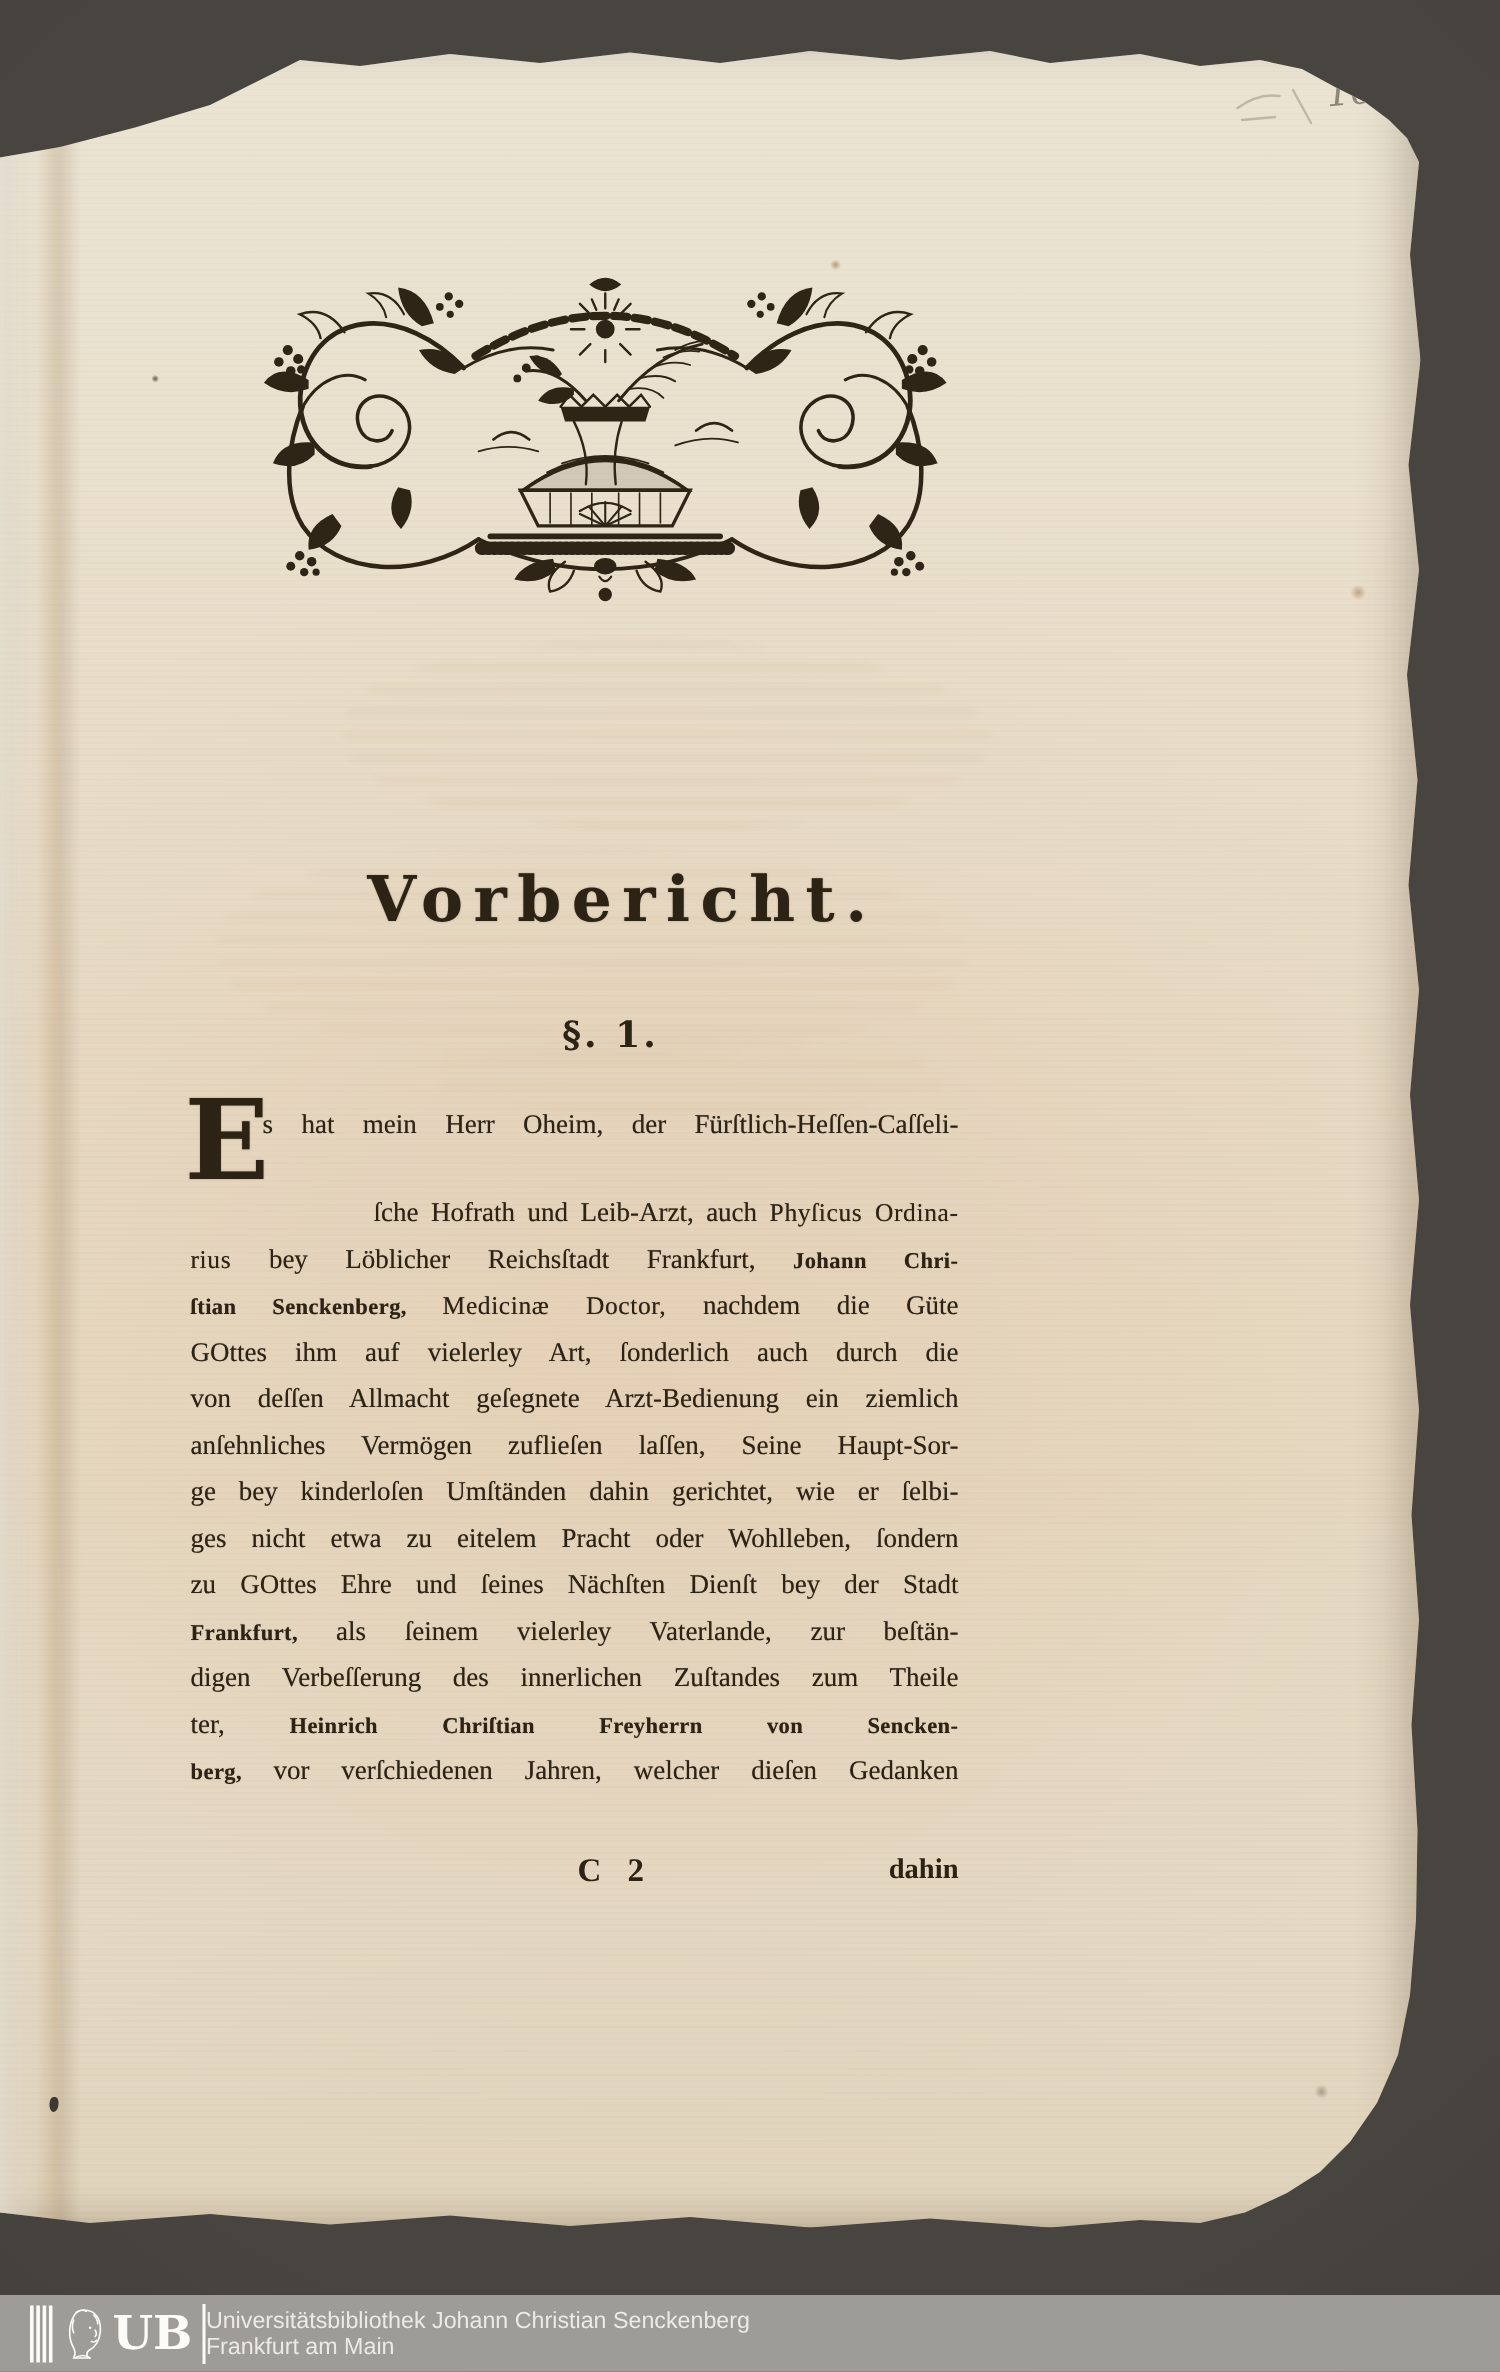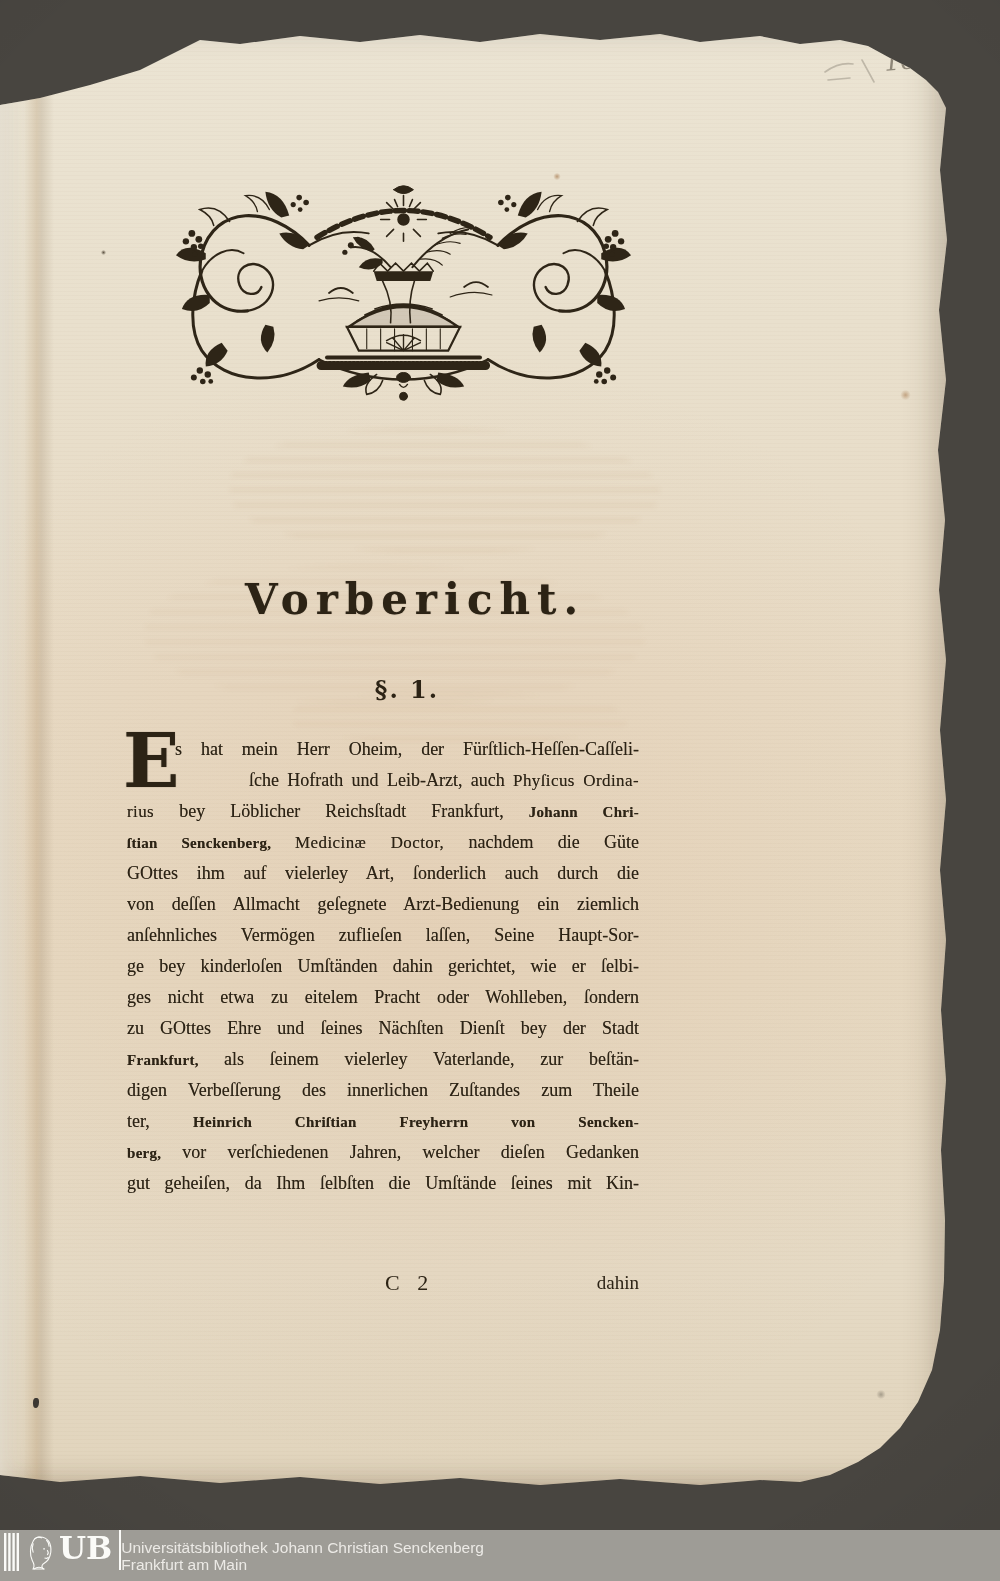--- a/index.html
+++ b/index.html
@@ -88,42 +88,42 @@
   }
   
   .paragraph{
     position:absolute;left:127px;top:704px;width:512px;
     color:var(--ink);font-family:"Liberation Serif",serif;font-weight:700;
     font-size:18px;
     text-shadow:0 0 .5px rgba(44,35,21,.55);
   }
   .tline{height:31px;line-height:31px;text-align:justify;text-align-last:justify;overflow:visible;white-space:nowrap;}
   .tline.cap1{padding-left:48px;}
-  .tline.cap2{padding-left:122px;}
+  .tline.cap2{padding-left:122px;margin-top:28px;}
   .seg-f{font-family:"Liberation Serif",serif;font-weight:400;}
   .seg-a{font-family:"Liberation Serif",serif;font-weight:400;font-size:17px;letter-spacing:.4px;}
   .seg-b{font-family:"Liberation Serif",serif;font-weight:700;font-size:15px;letter-spacing:.3px;}
   .dropcap{
     position:absolute;left:-4px;top:-8px;
     font-family:"DejaVu Serif",serif;font-weight:700;font-size:74px;line-height:70px;
     color:var(--ink);text-shadow:0 0 1px rgba(44,35,21,.5);
   }
   .signature-row{
-    position:absolute;left:127px;top:1240px;width:512px;height:32px;
-    color:var(--ink);font-family:"Liberation Serif",serif;font-weight:400;
+    position:absolute;left:127px;top:1204px;width:512px;height:32px;
+    color:var(--ink);font-family:"Liberation Serif",serif;font-weight:700;
   }
   .sig{position:absolute;left:50%;transform:translateX(2px);font-size:22px;letter-spacing:6px;}
   .catchword{position:absolute;right:0;top:2px;font-size:19px;}
   
   .footer{
     position:absolute;left:0;top:1530px;width:1000px;height:51px;
     background:var(--footer-bar);
     display:flex;align-items:center;
   }
-  .footer-logo{display:flex;align-items:flex-start;height:100%;padding-left:4px;flex:0 0 auto;}
+  .footer-logo{display:flex;align-items:center;height:100%;padding-left:20px;flex:0 0 auto;}
   .ub-mark{
     font-family:"DejaVu Serif",serif;font-weight:700;font-size:31px;
     color:#fbfbf8;margin-left:4px;letter-spacing:0px;
   }
   .logo-sep{width:2px;height:40px;background:#fbfbf8;margin-left:7px;}
   .footer-textblock{
     font-family:"Liberation Sans",sans-serif;font-size:15.5px;line-height:17px;
     color:var(--footer-text);
   }
 </style>
@@ -250,21 +250,20 @@
         <div class="tline"><span class="seg-f">GOttes ihm auf vielerley Art,  ſonderlich auch durch die</span></div>
         <div class="tline"><span class="seg-f">von deſſen Allmacht geſegnete Arzt-Bedienung ein ziemlich</span></div>
         <div class="tline"><span class="seg-f">anſehnliches Vermögen zuflieſen laſſen,  Seine Haupt-Sor-</span></div>
         <div class="tline"><span class="seg-f">ge bey kinderloſen Umſtänden dahin gerichtet,  wie er ſelbi-</span></div>
         <div class="tline"><span class="seg-f">ges nicht etwa zu eitelem Pracht oder Wohlleben,  ſondern</span></div>
         <div class="tline"><span class="seg-f">zu GOttes Ehre und ſeines Nächſten Dienſt bey der Stadt</span></div>
         <div class="tline"><span class="seg-b">Frankfurt,  </span><span class="seg-f">als ſeinem vielerley Vaterlande,  zur beſtän-</span></div>
         <div class="tline"><span class="seg-f">digen Verbeſſerung des innerlichen Zuſtandes zum Theile</span></div>
         <div class="tline"><span class="seg-f">ter,  </span><span class="seg-b">Heinrich Chriſtian Freyherrn von Sencken-</span></div>
         <div class="tline"><span class="seg-b">berg,  </span><span class="seg-f">vor verſchiedenen Jahren,  welcher dieſen Gedanken</span></div>
-        <div class="tline"><span class="seg-f">gut geheiſen,  da Ihm ſelbſten die Umſtände ſeines mit Kin-</span></div>
       </div>
 
     <div class="signature-row">
       <span class="sig">C 2</span>
       <span class="catchword">dahin</span>
     </div>
   </div>
 
   <div class="footer">
     <div class="footer-logo">

